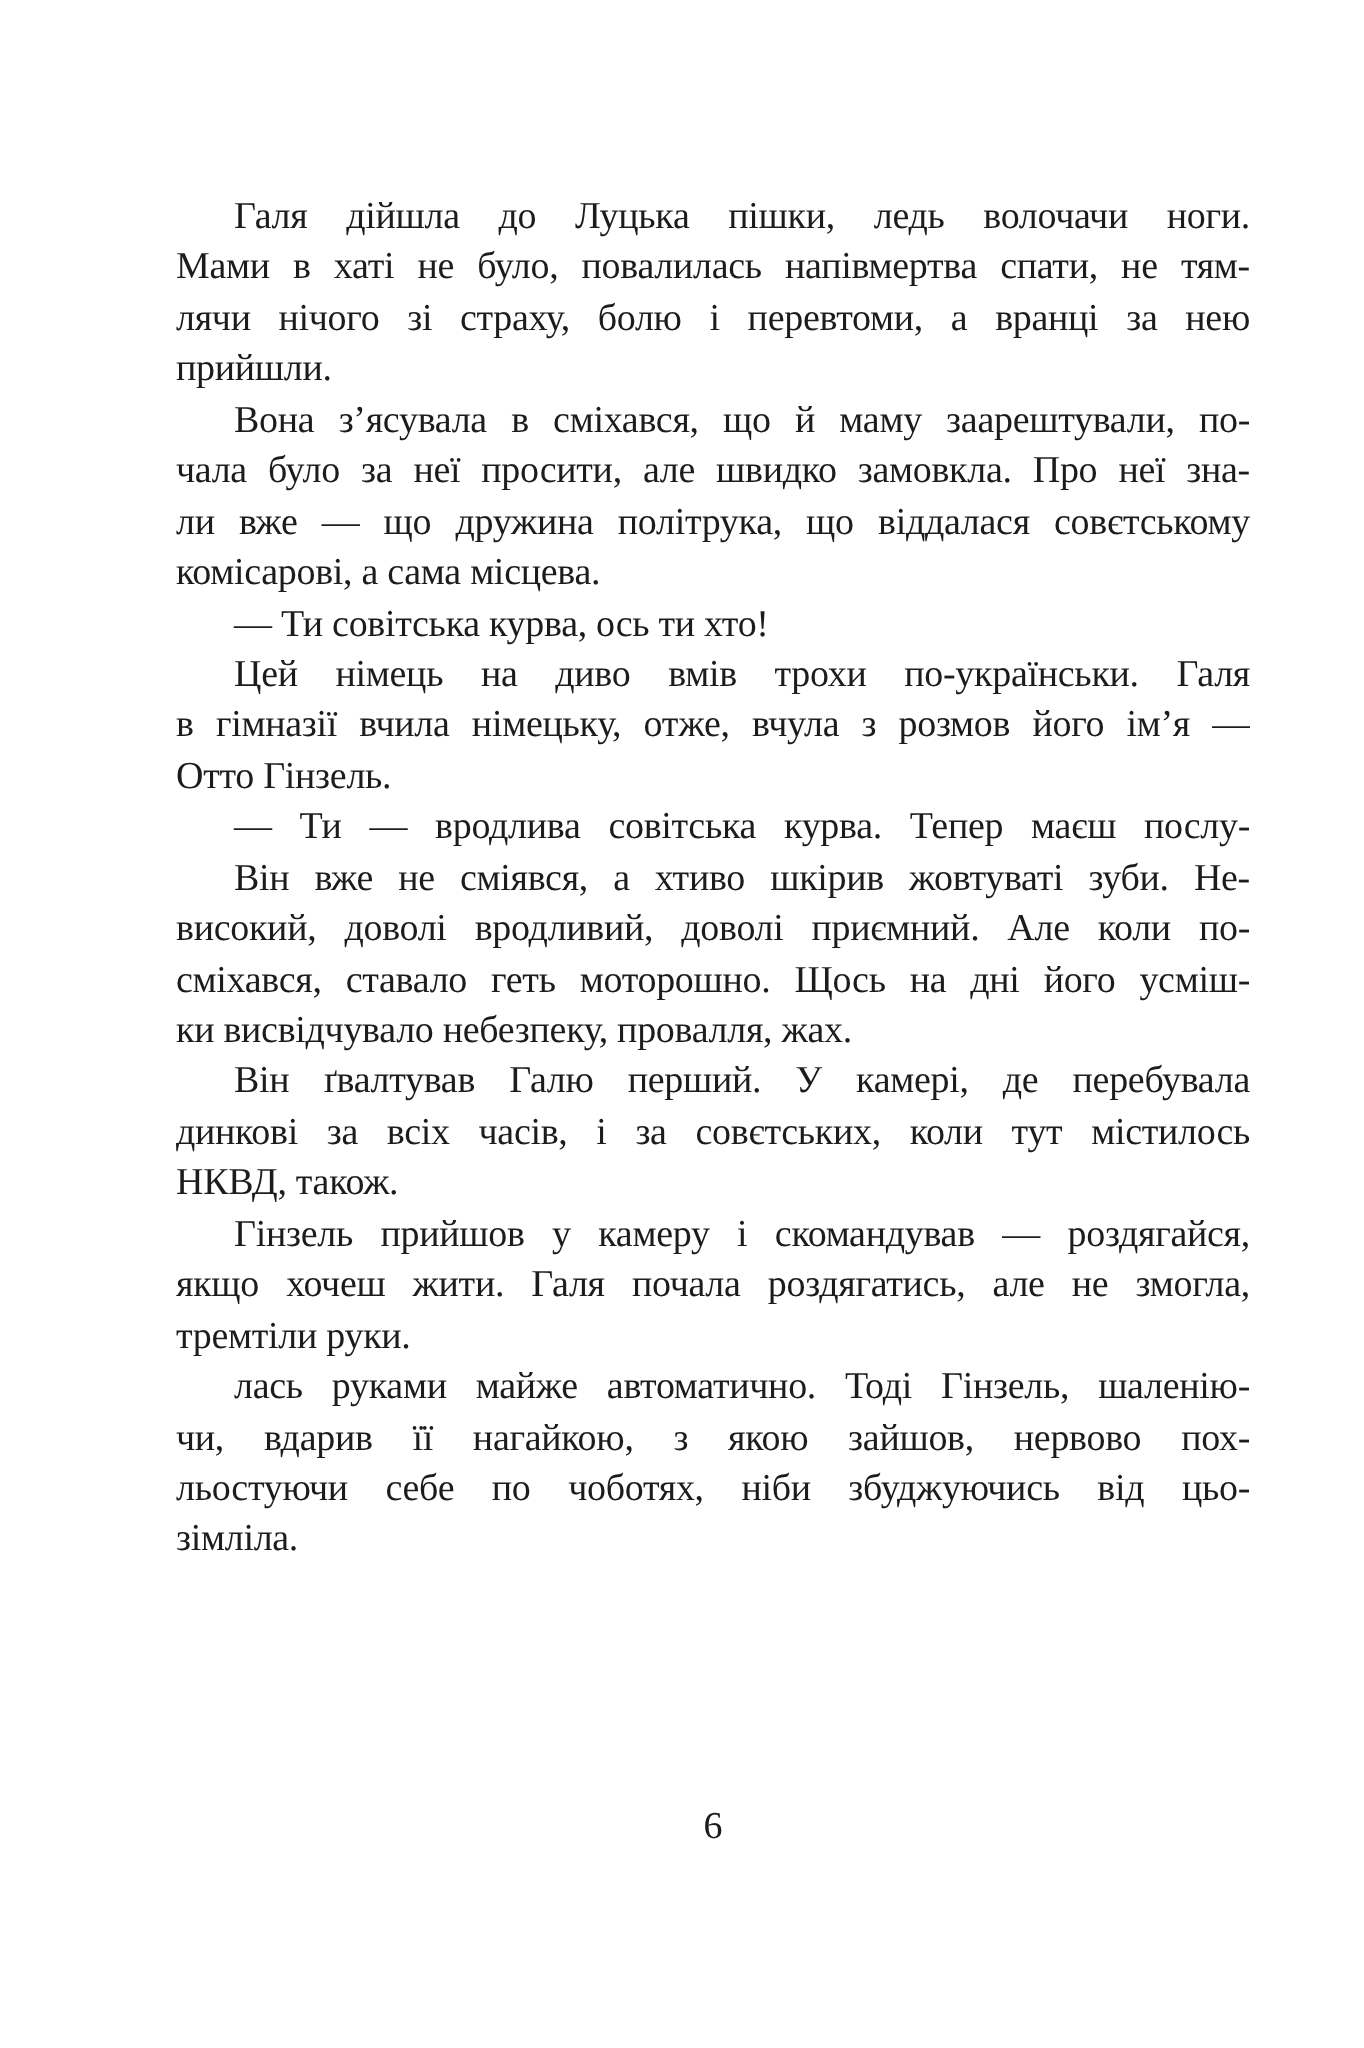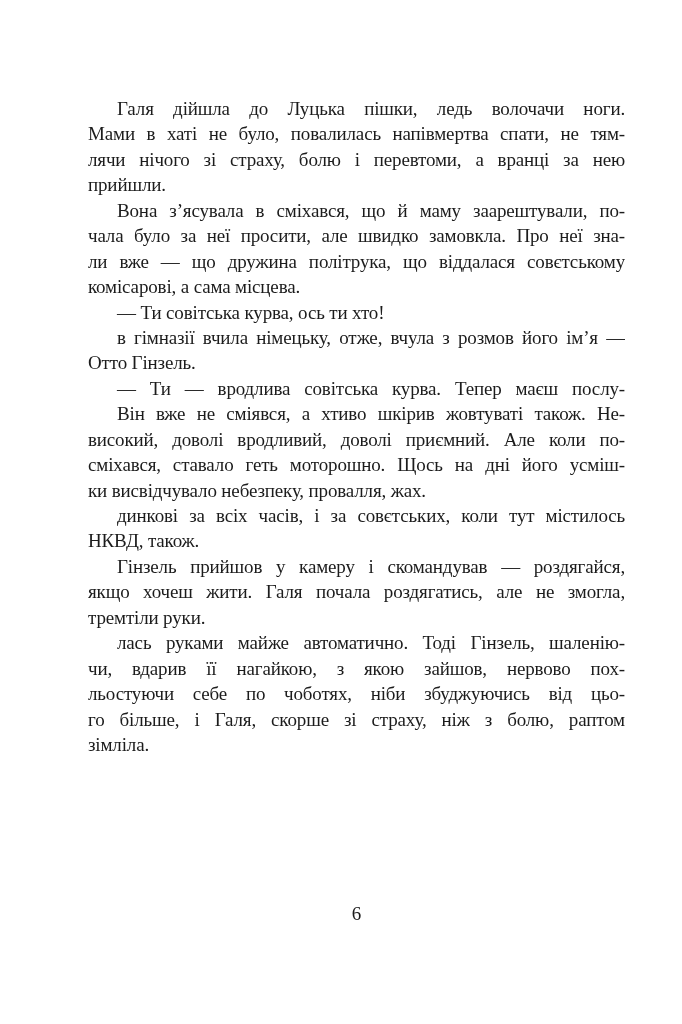--- a/index.html
+++ b/index.html
@@ -66,43 +66,44 @@
       <div class="para">
         <div class="line">Вона з’ясувала в сміхався, що й маму заарештували, по-</div>
         <div class="line">чала було за неї просити, але швидко замовкла. Про неї зна-</div>
         <div class="line">ли вже — що дружина політрука, що віддалася совєтському</div>
         <div class="line last">комісарові, а сама місцева.</div>
       </div>
       <div class="para">
         <div class="line last">— Ти совітська курва, ось ти хто!</div>
       </div>
       <div class="para">
+        <div class="line">Цей німець на диво вмів трохи по-українськи. Галя</div>
         <div class="line">в гімназії вчила німецьку, отже, вчула з розмов його ім’я —</div>
         <div class="line last">Отто Гінзель.</div>
       </div>
       <div class="para">
         <div class="line">— Ти — вродлива совітська курва. Тепер маєш послу-</div>
       </div>
       <div class="para">
-        <div class="line">Він вже не сміявся, а хтиво шкірив жовтуваті також. Не-</div>
+        <div class="line">Він вже не сміявся, а хтиво шкірив жовтуваті зуби. Не-</div>
         <div class="line">високий, доволі вродливий, доволі приємний. Але коли по-</div>
         <div class="line">сміхався, ставало геть моторошно. Щось на дні його усміш-</div>
         <div class="line last">ки висвідчувало небезпеку, провалля, жах.</div>
       </div>
       <div class="para">
+        <div class="line">Він ґвалтував Галю перший. У камері, де перебувала</div>
         <div class="line">динкові за всіх часів, і за совєтських, коли тут містилось</div>
         <div class="line last">НКВД, також.</div>
       </div>
       <div class="para">
         <div class="line">Гінзель прийшов у камеру і скомандував — роздягайся,</div>
         <div class="line">якщо хочеш жити. Галя почала роздягатись, але не змогла,</div>
         <div class="line last">тремтіли руки.</div>
       </div>
       <div class="para">
         <div class="line">лась руками майже автоматично. Тоді Гінзель, шаленію-</div>
         <div class="line">чи, вдарив її нагайкою, з якою зайшов, нервово пох-</div>
         <div class="line">льостуючи себе по чоботях, ніби збуджуючись від цьо-</div>
-        <div class="line">го більше, і Галя, скорше зі страху, ніж з болю, раптом</div>
         <div class="line last">зімліла.</div>
       </div>
     </div>
   <div class="page-number">6</div>
 </div>
 
 </body></html>

